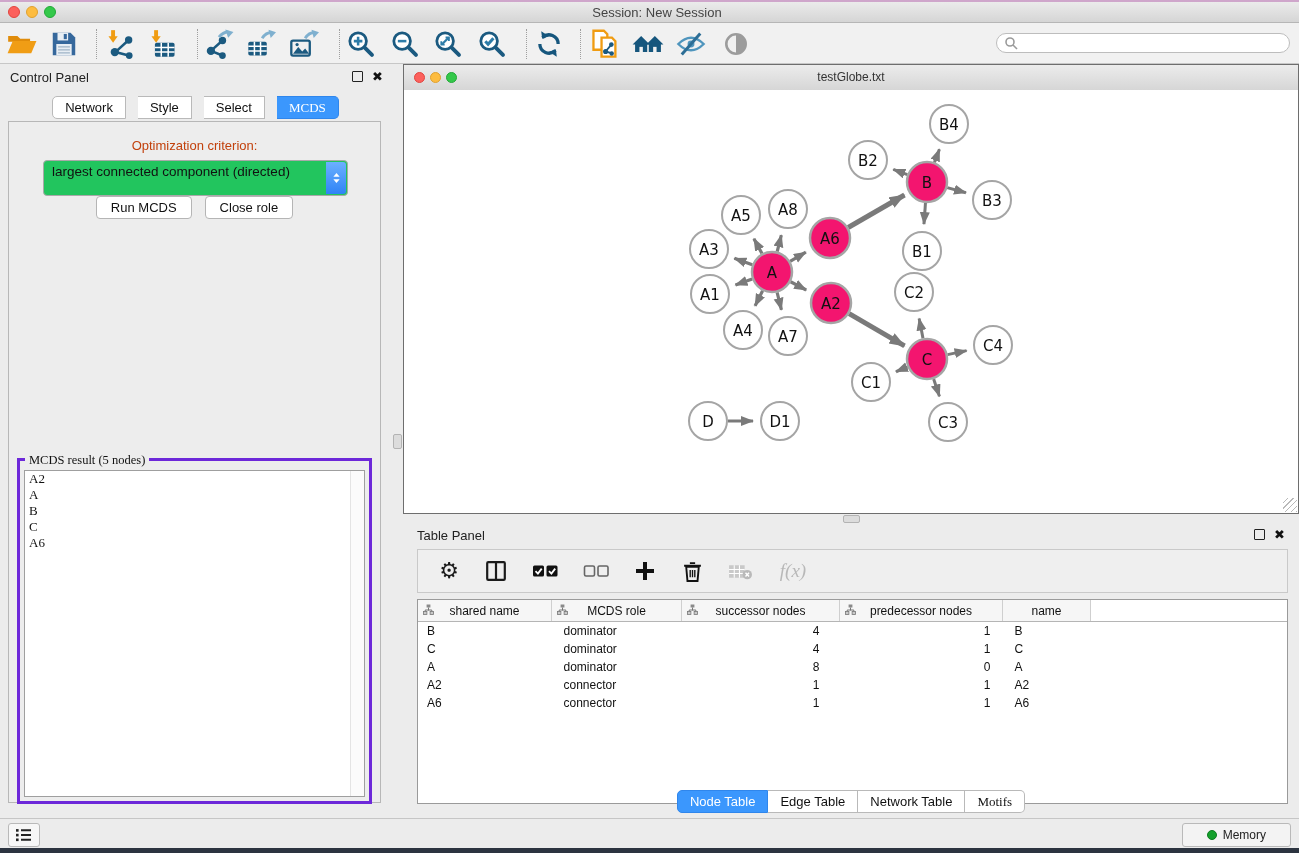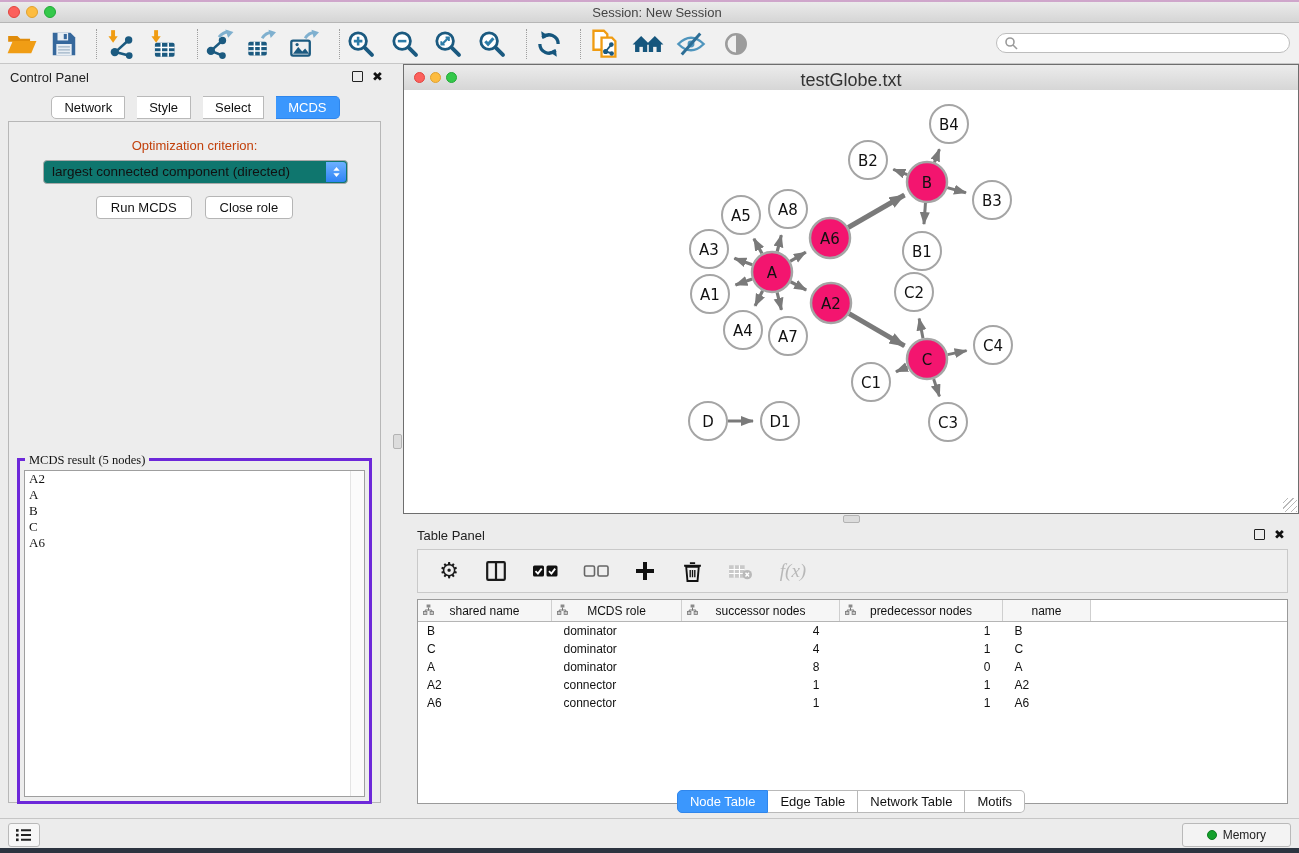--- a/index.html
+++ b/index.html
@@ -33,27 +33,27 @@
   .control-panel{position:absolute;left:0;top:0;width:391px;height:755px;}
   .panel-hdr{position:absolute;left:0;top:0;right:0;height:26px;}
   .panel-hdr .ph-title{position:absolute;left:10px;top:6px;font-size:13px;color:#222;}
   .ph-icons{position:absolute;right:8px;top:7px;display:flex;gap:9px;align-items:center;}
   .float-box{width:9px;height:9px;border:1.6px solid #222;border-radius:1px;display:inline-block;}
   .close-x{font-size:13px;color:#111;font-weight:bold;line-height:11px;font-family:"DejaVu Sans",sans-serif;}
   .seg{display:flex;}
   .seg .tab{background:#fff;border:1px solid #b9b9b9;border-left:none;padding:2px 12px;font-size:13px;color:#111;
     height:17px;line-height:17px;cursor:default;}
   .seg .tab:first-child{border-left:1px solid #b9b9b9;border-radius:5px 0 0 5px;}
-  .seg .tab:last-child{border-radius:0 5px 5px 0;}
+  .seg .tab:last-child{border-radius:0 5px 5px 0;font-family:Liberation Serif, serif;}
   .seg .tab.active{background:#3b97fd;border-color:#2f86ec;color:#fff;}
   .cp-tabs{position:absolute;left:0;right:0;top:32px;display:flex;justify-content:center;gap:12px;}
   .cp-body{position:absolute;left:8px;top:57px;width:373px;height:682px;background:#ededed;
     border:1px solid #b7b7b7;box-sizing:border-box;}
   .opt-label{position:absolute;left:0;right:0;top:16px;text-align:center;font-size:13px;color:#c2410c;}
-  .dropdown{position:absolute;left:34px;top:38px;width:305px;height:24px;background:#0f766e;border:1px solid #a9a9a9;
+  .dropdown{position:absolute;left:34px;top:38px;width:305px;height:36px;background:#22c55e;border:1px solid #a9a9a9;
     border-radius:4px;box-sizing:border-box;font-size:13.5px;color:#111;line-height:22px;padding-left:8px;}
   .dd-btn{position:absolute;right:1px;top:1px;bottom:1px;width:20px;border-radius:0 3px 3px 0;
     background:linear-gradient(#6cb0fe,#2f83f6);display:flex;align-items:center;justify-content:center;}
   .btn-row{position:absolute;left:0;right:0;top:74px;display:flex;justify-content:center;gap:13px;}
   .mac-btn{background:#fff;border:1px solid #b5b5b5;border-radius:4px;font-size:13px;color:#111;
     padding:3px 14px;cursor:default;font-family:inherit;}
   .groupbox{position:absolute;left:8px;top:336px;right:8px;height:340px;border:3px solid #6d28d9;font-family:Liberation Serif, serif;}
   .legend{position:absolute;top:-8px;left:5px;background:#ededed;padding:0 4px;font-size:12.5px;color:#111;}
   .mcds-list{position:absolute;left:4px;right:4px;top:9px;bottom:4px;background:#fff;border:1px solid #9f9f9f;
     font-size:13px;color:#111;overflow:hidden;}
@@ -66,21 +66,21 @@
   .h-divider{position:absolute;left:403px;top:450px;width:896px;height:8px;background:#ececec;}
   .h-handle{position:absolute;left:440px;top:1px;width:15px;height:6px;background:#dcdcdc;border:1px solid #b3b3b3;border-radius:2px;}
 
   
   .network-window{position:absolute;left:403px;top:0;width:896px;height:450px;background:#fff;
     border:1px solid #6e6e6e;box-sizing:border-box;}
   .nw-titlebar{position:absolute;left:0;top:0;right:0;height:25px;background:linear-gradient(#ececec,#d6d6d6);
     border-bottom:1px solid #a9a9a9;}
   .nw-titlebar .lights{left:10px;top:7px;gap:5px;}
   .nw-titlebar .light{width:11px;height:11px;}
-  .nw-title{position:absolute;left:0;right:0;top:5px;text-align:center;font-size:18px;color:#333;}
+  .nw-title{position:absolute;left:0;right:0;top:5px;text-align:center;font-size:12px;color:#333;}
   .nw-canvas{position:absolute;left:0;top:25px;right:0;bottom:0;background:#fff;overflow:hidden;}
   .grip{position:absolute;right:1px;bottom:1px;width:14px;height:14px;
     background:repeating-linear-gradient(135deg,transparent 0 3px,#b9b9b9 3px 4px);}
   .graph-label{font-family:"DejaVu Sans",sans-serif;font-size:15px;fill:#111;}
 
   
   .table-panel{position:absolute;left:403px;top:458px;width:896px;height:297px;}
   .tp-toolbar{position:absolute;left:14px;top:27px;width:871px;height:44px;background:#efefef;
     border:1px solid #c9c9c9;box-sizing:border-box;display:flex;align-items:center;gap:21px;padding-left:18px;}
   .ttb-item{display:flex;align-items:center;justify-content:center;width:26px;height:30px;cursor:default;}

